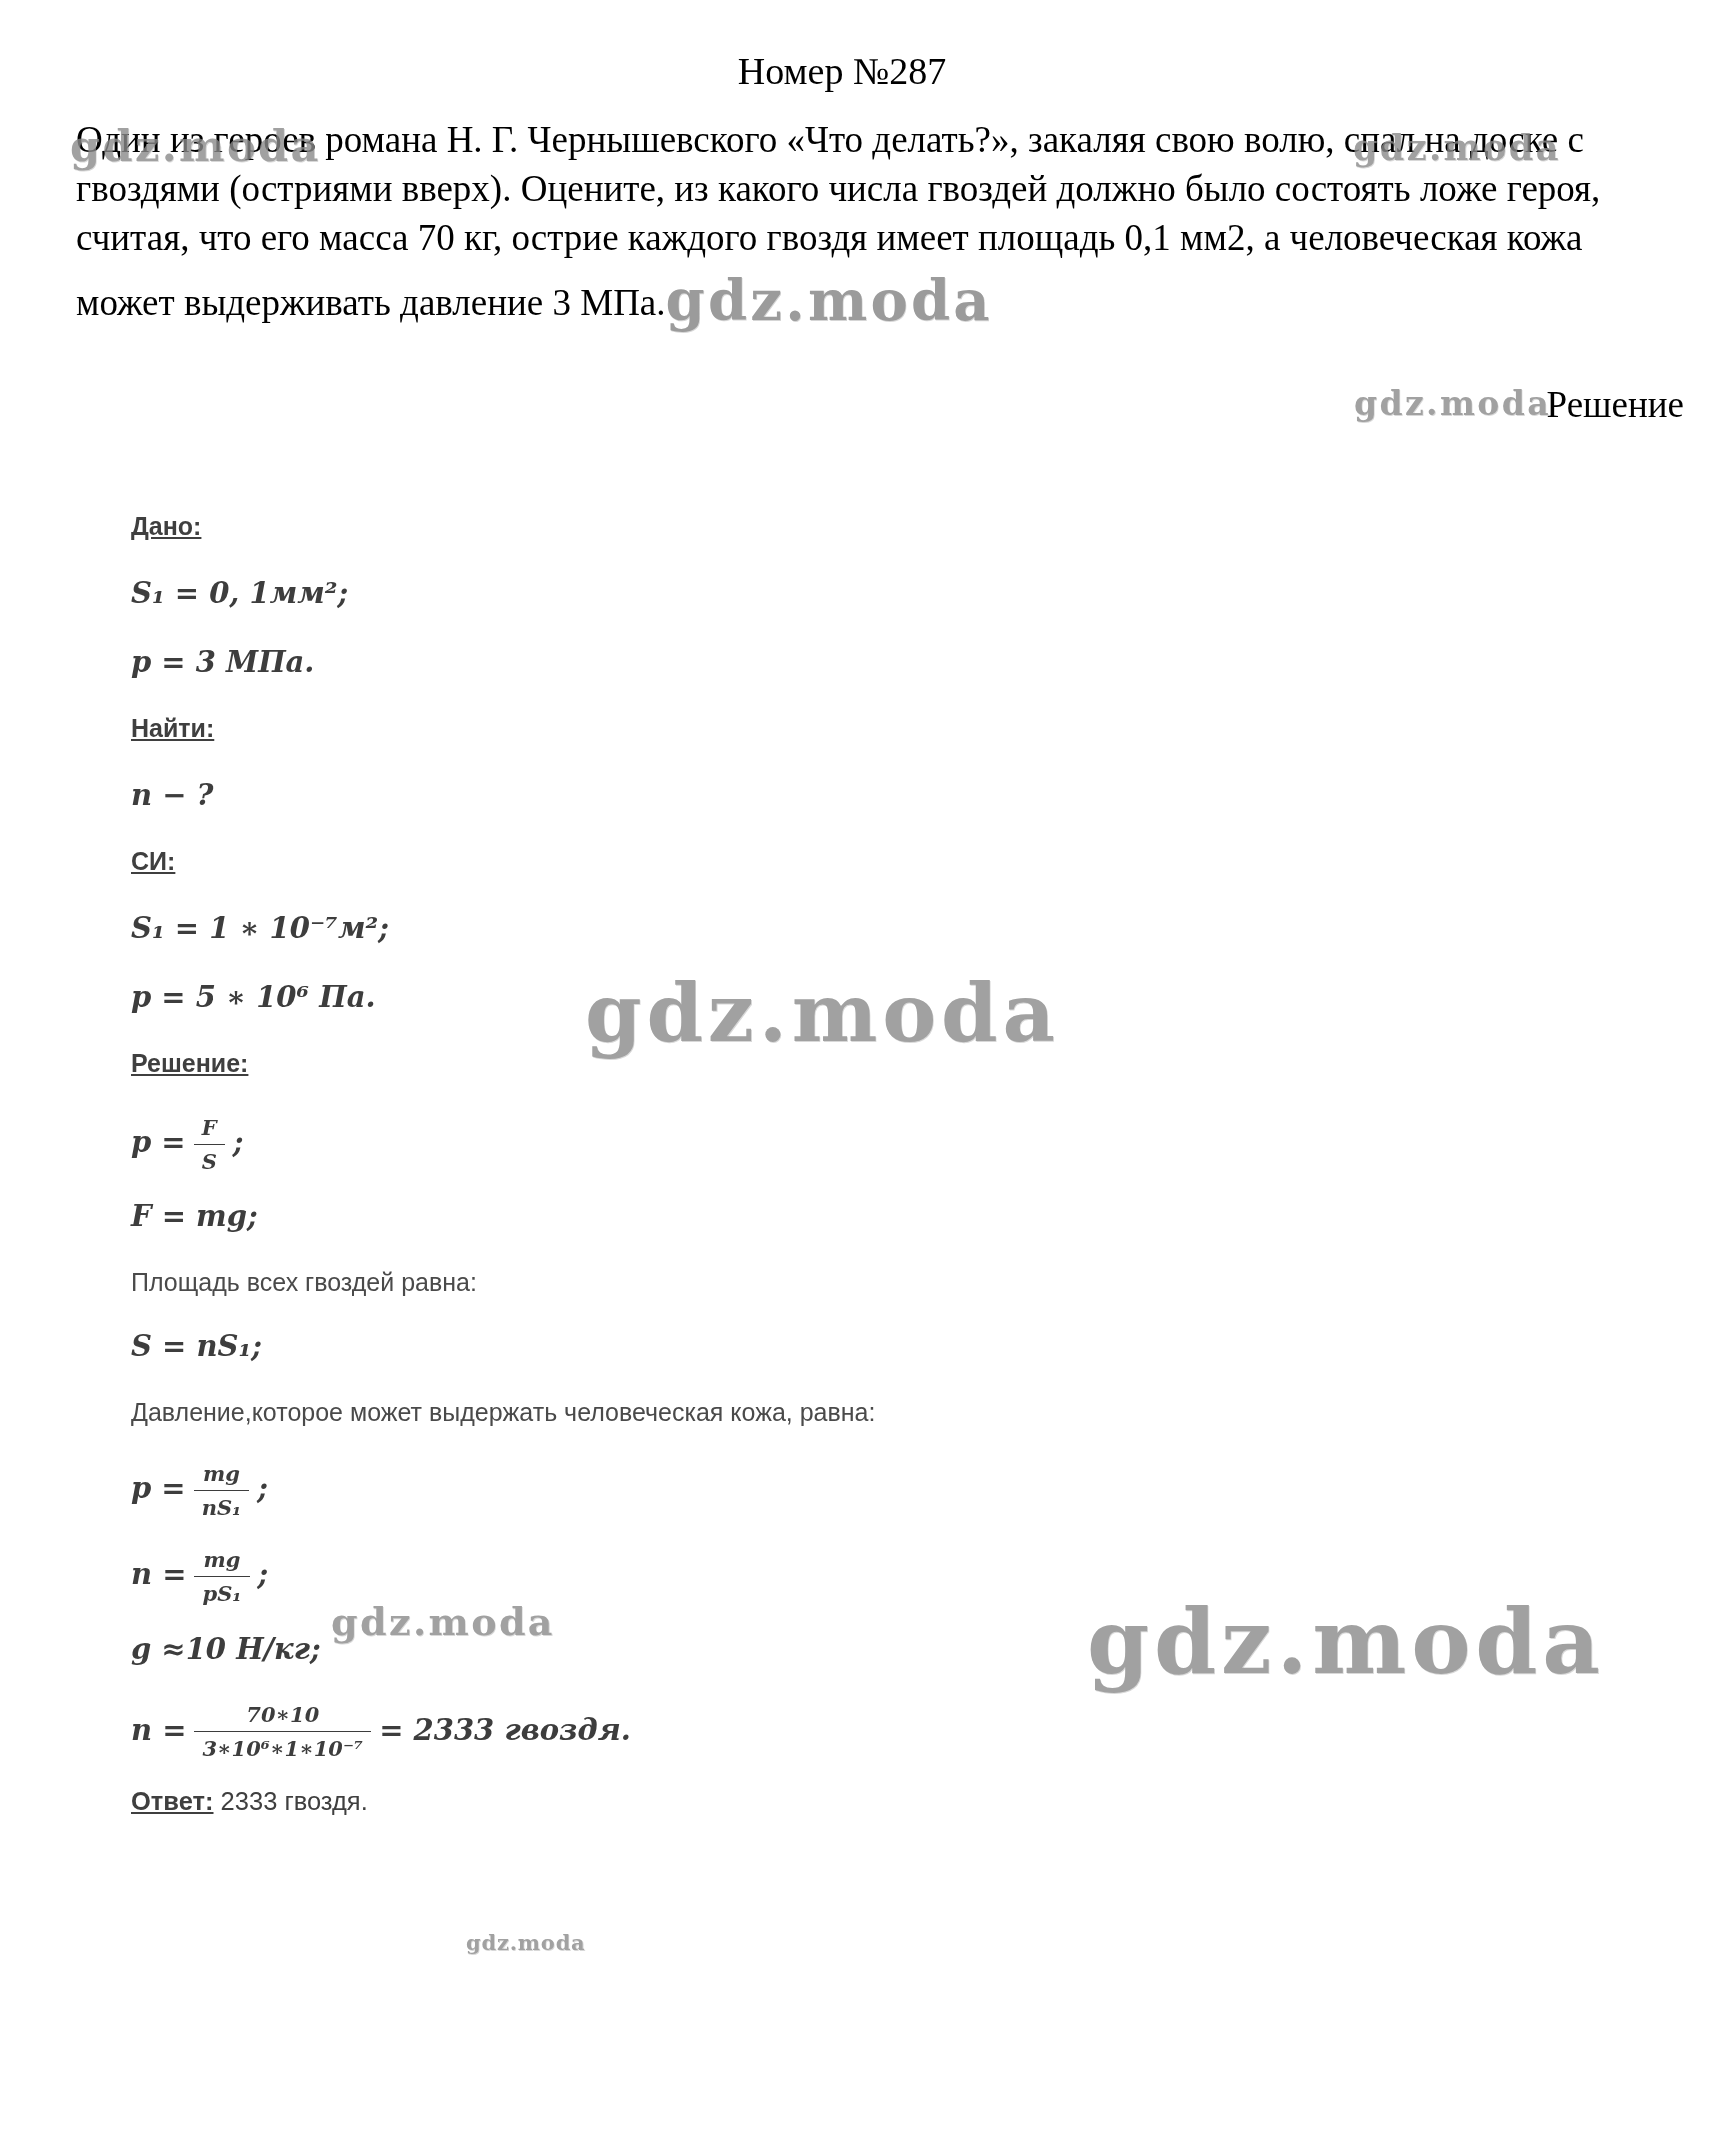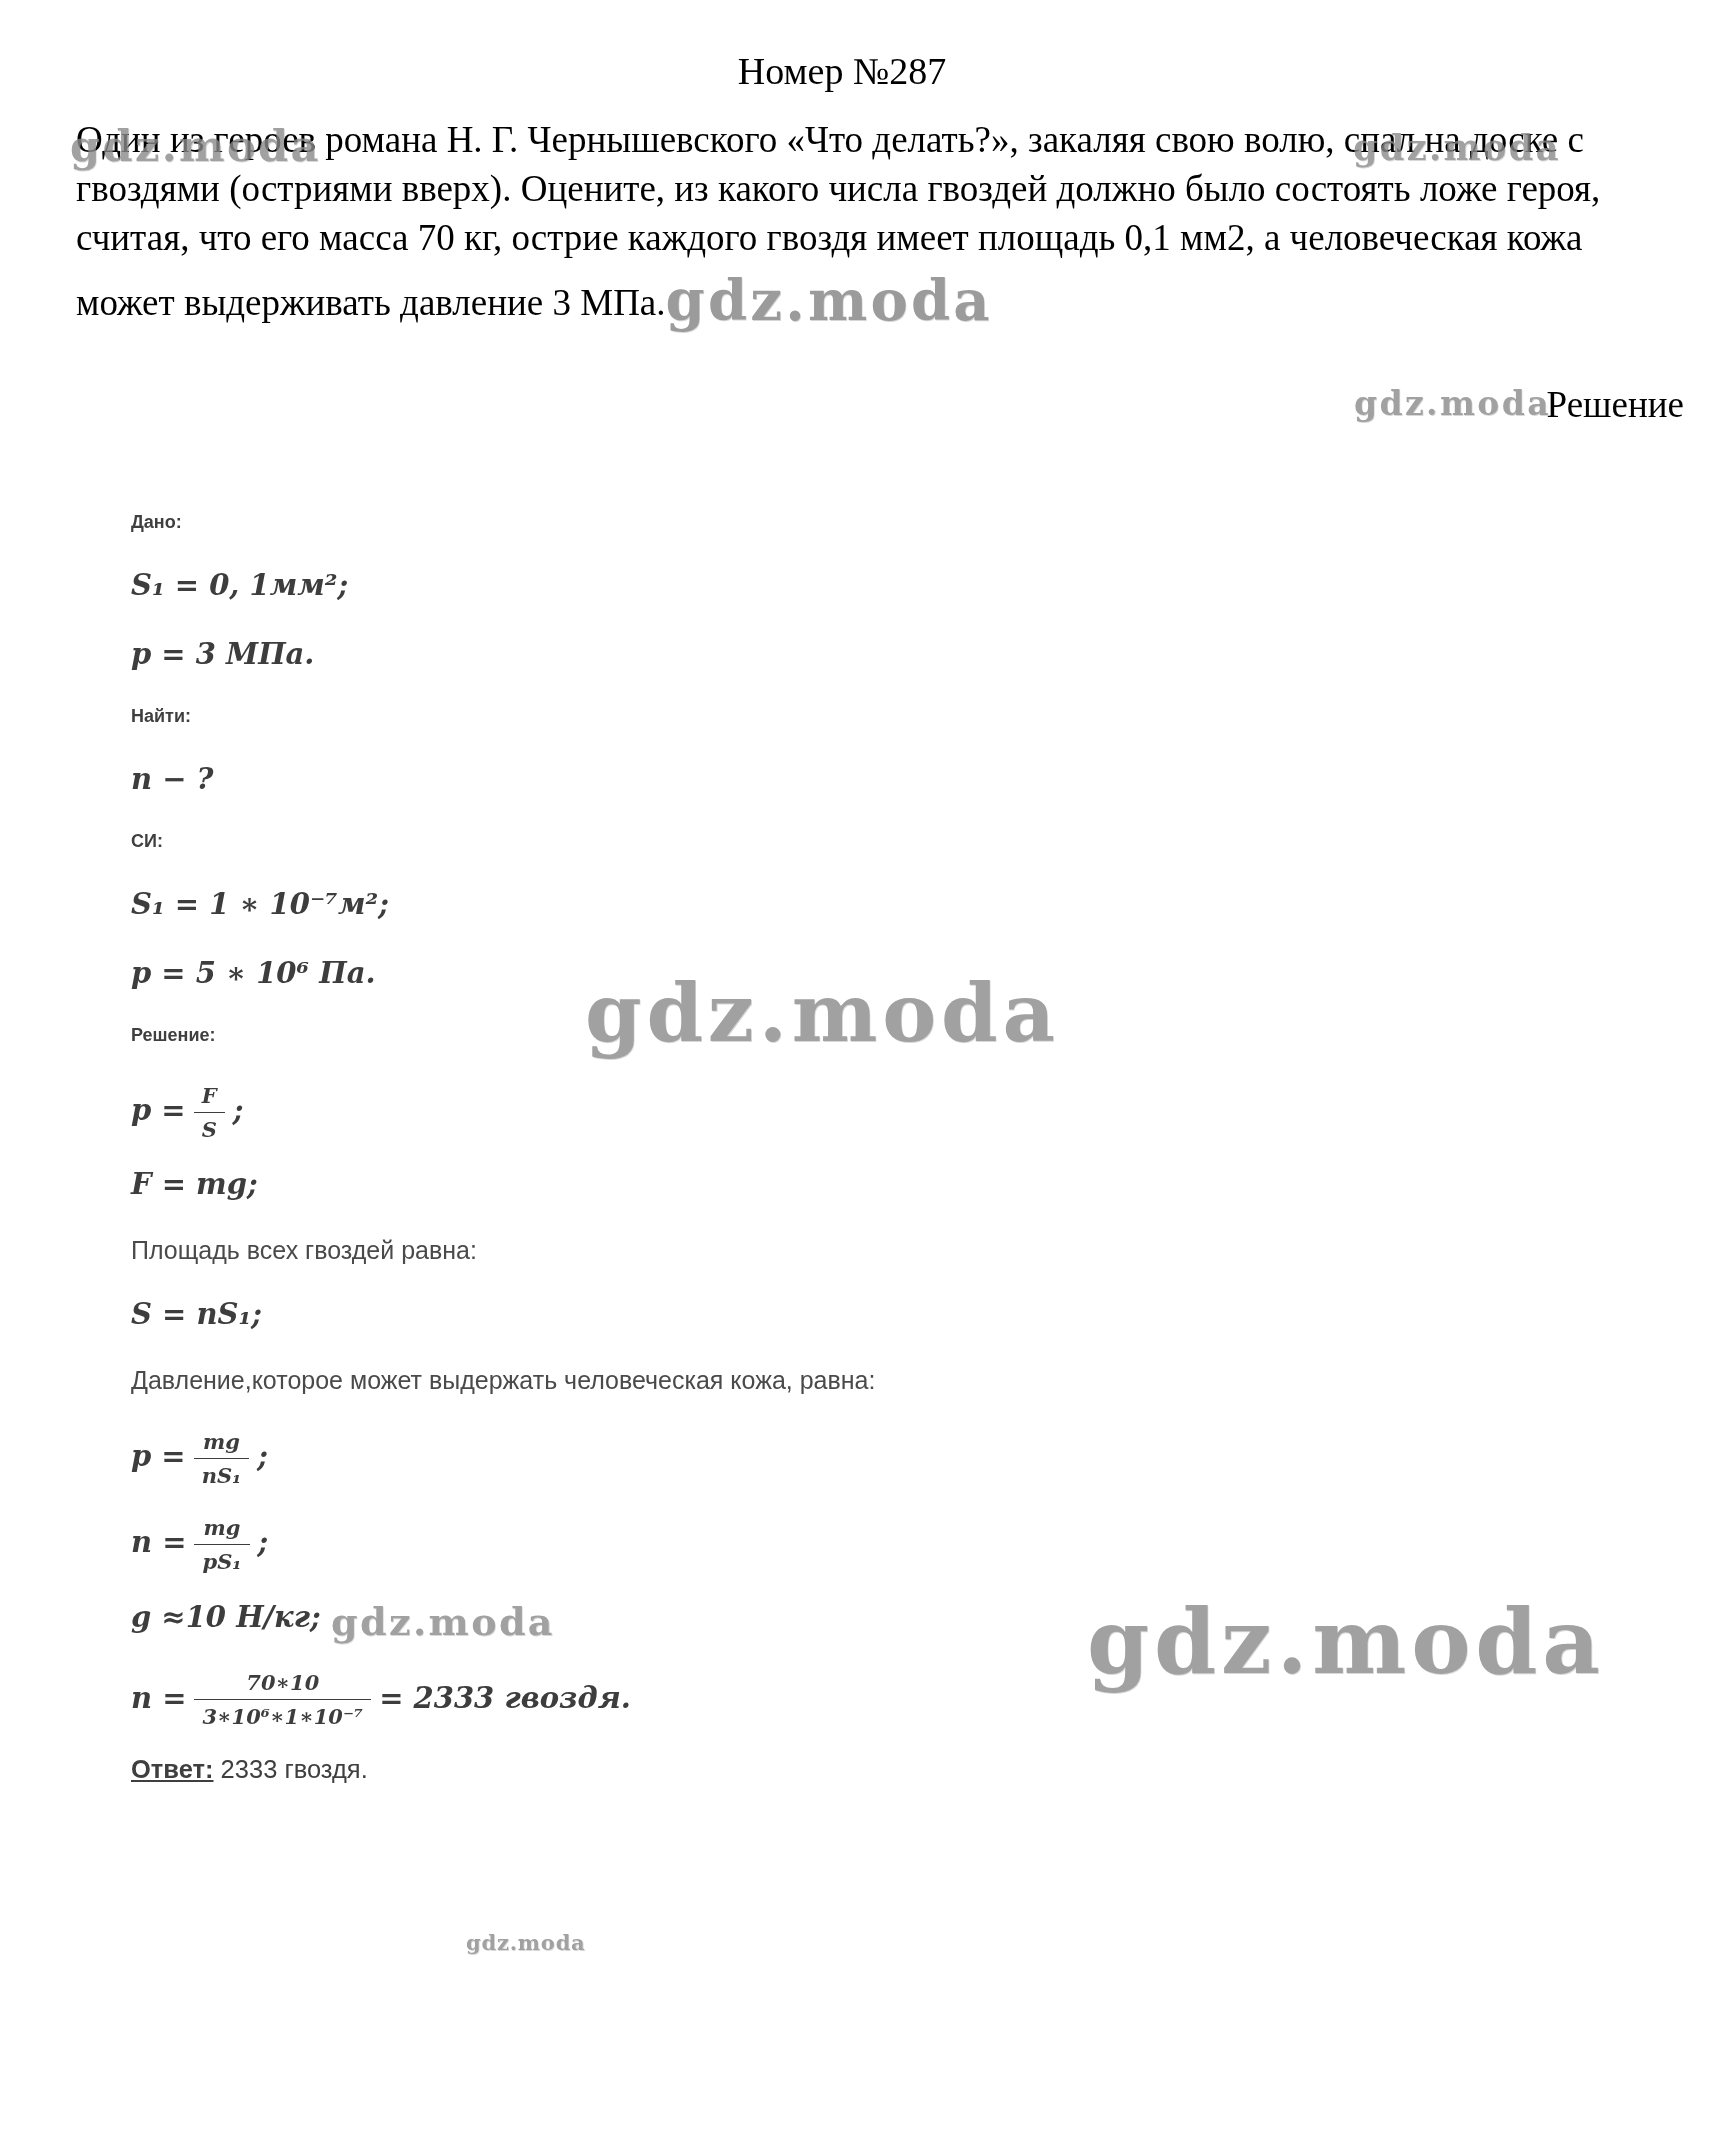--- a/index.html
+++ b/index.html
@@ -37,23 +37,24 @@
   }
   .solution {
     margin:86px 0 0 131px;
     width:1115px;
     font-family:"Liberation Sans", sans-serif;
     color:#4a4a4a;
   }
   .s-label {
     font-family:"Liberation Sans", sans-serif;
     font-weight:bold;
-    font-size:18px;
+    font-size:25px;
     color:#3f3f3f;
     margin-bottom:35px;
+    text-decoration:underline;
   }
   .s-text {
     font-family:"Liberation Sans", sans-serif;
     font-size:25px;
     color:#4a4a4a;
     margin-bottom:32px;
   }
   .s-math {
     font-family:"DejaVu Serif", serif;
     font-style:italic;

